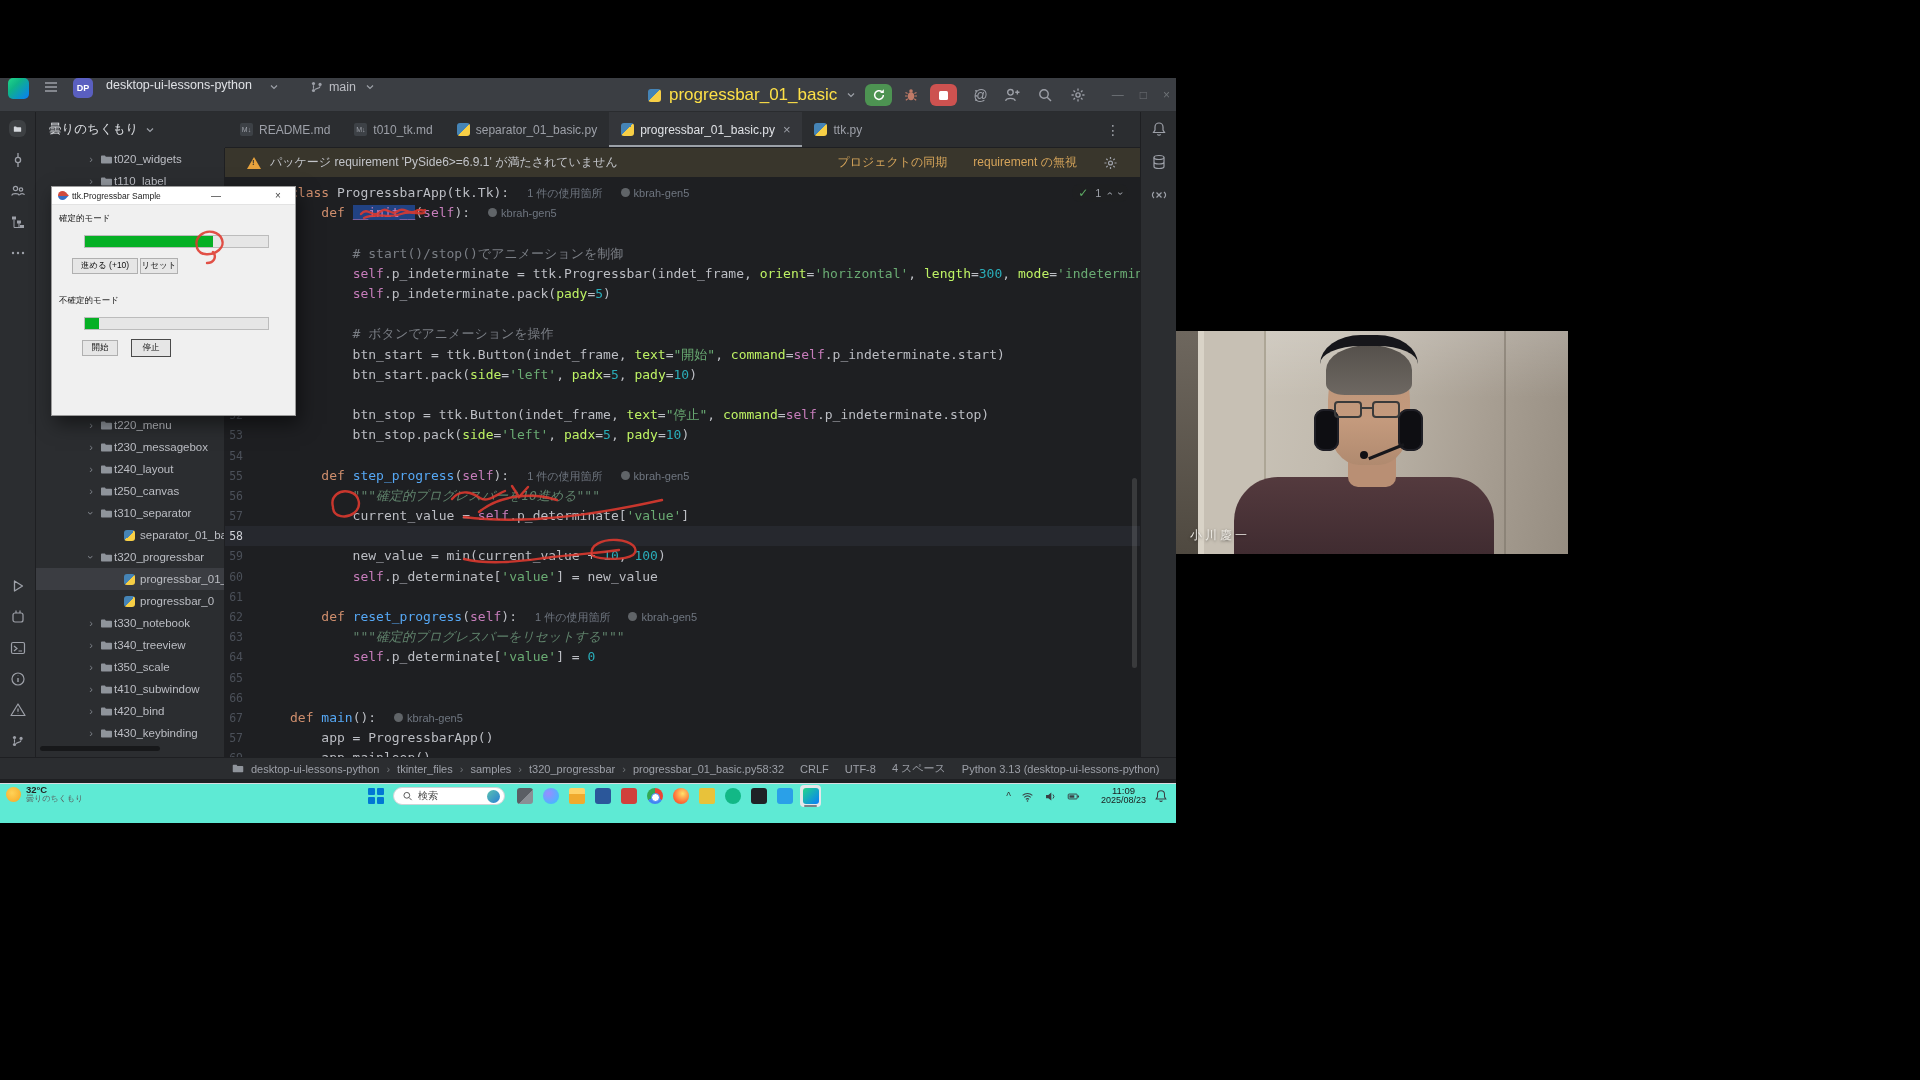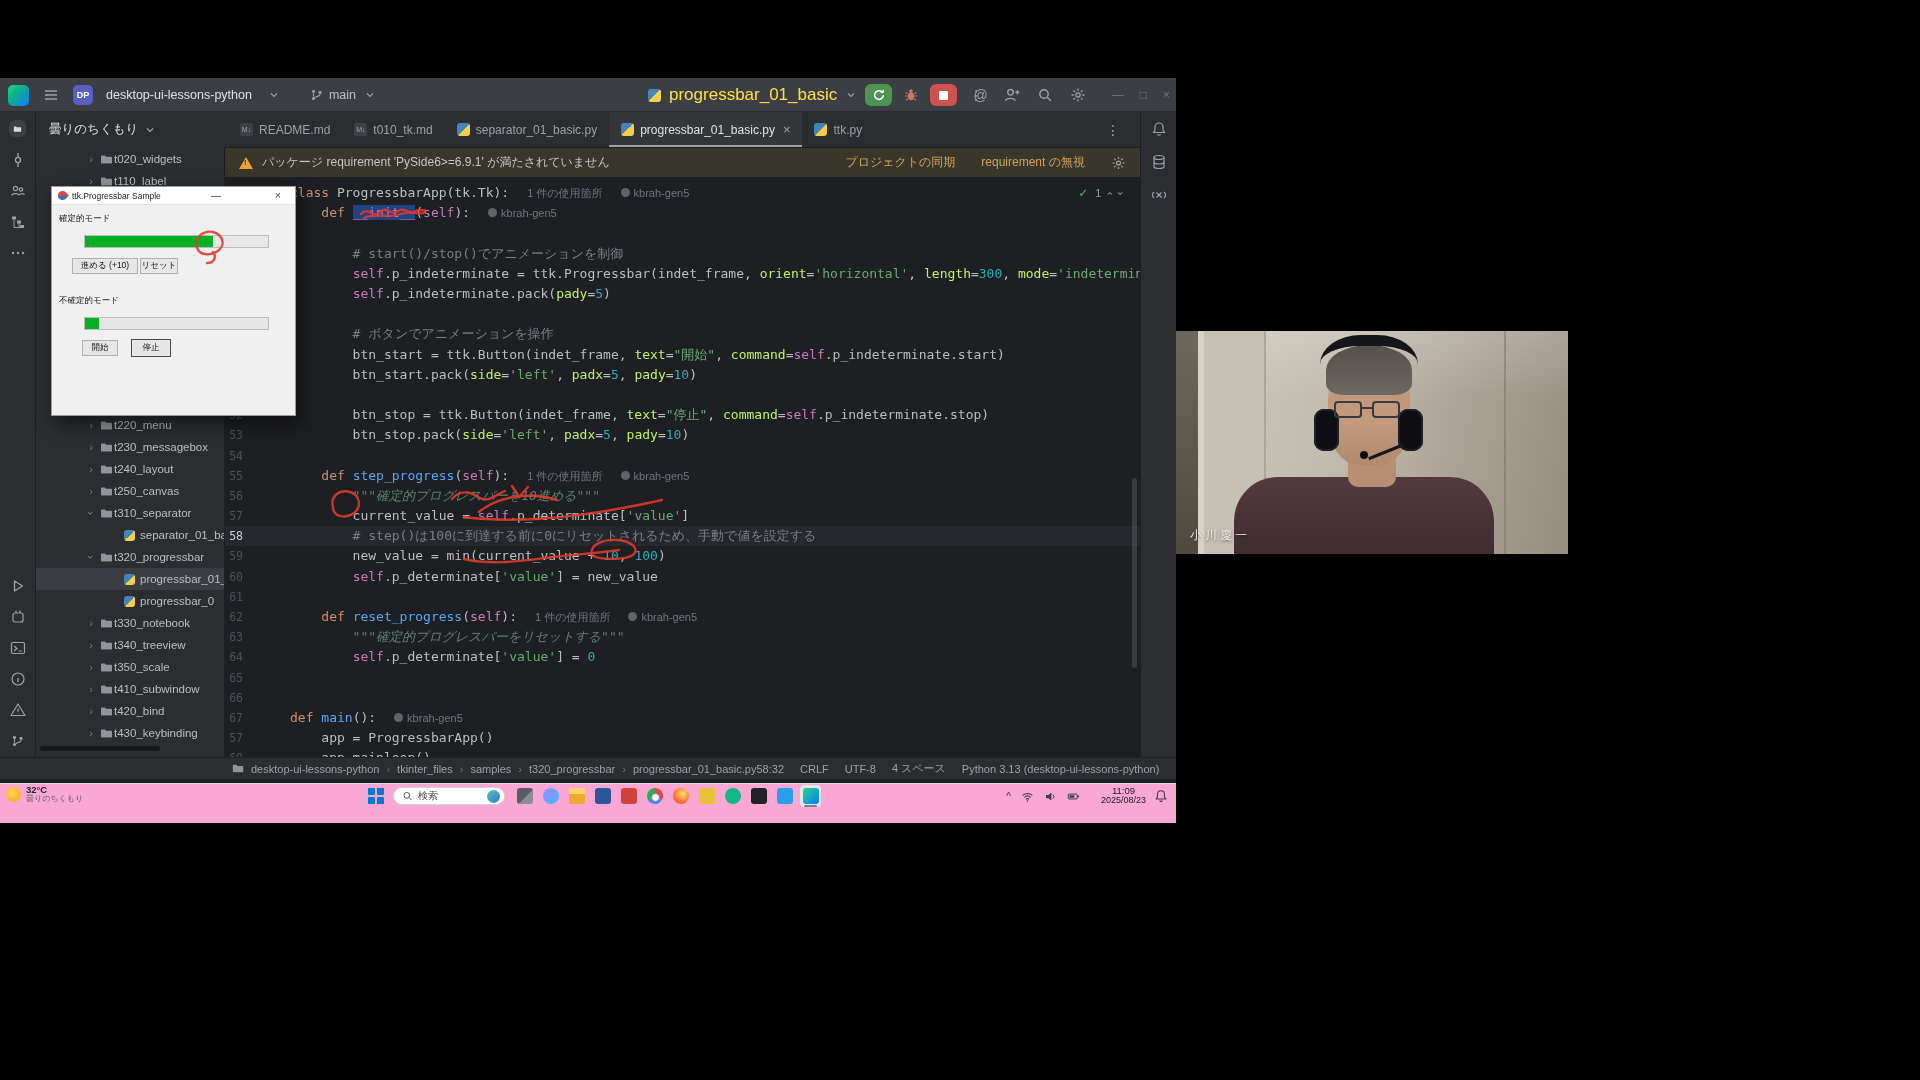--- a/index.html
+++ b/index.html
@@ -3,21 +3,21 @@
 <meta charset="utf-8">
 <style>
 *{margin:0;padding:0;box-sizing:border-box}
 body{background:#000;font-family:"Liberation Sans","DejaVu Sans",sans-serif;color:#bcbec4}
 .stage{position:relative;width:1920px;height:1080px;background:#000;overflow:hidden}
 .screen{position:absolute;left:0;top:78px;width:1176px;height:729px;background:#1e1f22;overflow:hidden}
 .ic{display:inline-flex;align-items:center;justify-content:center}
 .ic svg{display:block}
 
 .toolbar{position:absolute;left:0;top:0;width:1176px;height:34px;background:#3b3e43;border-bottom:1px solid #2a2c2f}
-.tb-left{position:absolute;left:8px;top:0;height:34px;display:flex;align-items:center;gap:13px}
+.tb-left{position:absolute;left:8px;top:0;height:34px;display:flex;align-items:flex-start;gap:13px}
 .pclogo{width:21px;height:21px;border-radius:5px;background:linear-gradient(135deg,#21d789,#0fb487 35%,#087cfa)}
 .tb-left .ic,.tb-right .ic{width:18px;height:18px;color:#9da0a8}
 .dp-badge{width:20px;height:20px;border-radius:5px;background:#5a5fc0;color:#fff;font-size:9px;font-weight:bold;display:flex;align-items:center;justify-content:center}
 .tb-name{font-size:12.5px;color:#dfe1e5}
 .chev{width:12px;height:12px;color:#9da0a8}
 .branch-grp{display:flex;align-items:center;gap:5px;margin-left:14px;color:#bcbec4;font-size:12.5px}
 .tb-run{position:absolute;left:648px;top:0;height:34px;display:flex;align-items:center;gap:8px}
 .pyic{width:13px;height:13px;border-radius:3px;background:linear-gradient(135deg,#4584b6 0 50%,#f7cf46 50% 100%);flex:0 0 auto}
 .run-label{font-size:17px;color:#fde047}
 .btn-rerun{width:27px;height:22px;border-radius:6px;background:#4d9352;color:#fff;display:flex;align-items:center;justify-content:center}
@@ -51,21 +51,21 @@
 .pad-folder{padding-left:48px}
 .pad-file{padding-left:88px}
 
 .tabs{position:absolute;left:225px;top:34px;width:915px;height:36px;background:#2b2d30;border-bottom:1px solid #1e1f22;display:flex;align-items:stretch;padding-left:3px}
 .tab{display:flex;align-items:center;gap:6px;padding:0 12px;font-size:12px;color:#9da0a8;position:relative}
 .tab.active{background:#34363a;color:#dfe1e5;box-shadow:inset 0 -2px 0 #9ca1a8}
 .mdic{width:13px;height:13px;border-radius:2px;background:#3d4146;color:#9da0a8;font-size:7px;display:flex;align-items:center;justify-content:center}
 .tclose{color:#9da0a8;font-size:13px;margin-left:2px}
 .tabs-kebab{position:absolute;right:16px;top:0;height:36px;display:flex;align-items:center}
 
-.banner{position:absolute;left:225px;top:70px;width:915px;height:30px;background:#39362c;border-bottom:1px solid #1e1f22;display:flex;align-items:center;padding:0 14px;gap:9px;font-size:12px;color:#c2c4c9}
+.banner{position:absolute;left:225px;top:70px;width:915px;height:30px;background:#39362c;border-bottom:1px solid #1e1f22;display:flex;align-items:center;padding:0 22px;gap:9px;font-size:12px;color:#c2c4c9}
 .warn-tri{width:0;height:0;border-left:7px solid transparent;border-right:7px solid transparent;border-bottom:12px solid #e8a33d;position:relative}
 .warn-tri:after{content:"!";position:absolute;left:-2px;top:1px;font-size:8px;color:#39362c;font-weight:bold}
 .banner-actions{margin-left:auto;display:flex;align-items:center;gap:26px}
 .banner-link{color:#d5a45a;font-size:12px}
 .banner .ic{width:15px;height:15px;color:#9da0a8}
 
 .codearea{position:absolute;left:225px;top:100px;width:915px;height:579px;background:#1e1f22;overflow:hidden;padding-top:5px}
 .cl{height:20.2px;display:flex;align-items:center;white-space:pre}
 .cl.cur{background:#26282e}
 .num{flex:0 0 18px;text-align:right;font:11.5px "DejaVu Sans Mono",monospace;color:#4b5059}
@@ -81,21 +81,21 @@
 .inspect .chsm{font-size:10px;color:#9da0a8;display:inline-block}
 .up{transform:rotate(-90deg)}.down{transform:rotate(90deg)}
 .scrollthumb{position:absolute;right:3px;top:300px;width:5px;height:190px;border-radius:3px;background:rgba(255,255,255,.12)}
 
 .statusbar{position:absolute;left:0;top:679px;width:1176px;height:22px;background:#2b2d30;border-top:1px solid #1e1f22;display:flex;align-items:center;font-size:11px;color:#9da0a8}
 .crumbs{display:flex;align-items:center;gap:7px;padding-left:232px;white-space:nowrap}
 .crumb-sep{color:#6f7377}
 .status-right{margin-left:auto;display:flex;align-items:center;gap:16px;padding-right:10px;white-space:nowrap}
 .status-right .ic{width:13px;height:13px;color:#9da0a8}
 
-.taskbar{position:absolute;left:0;top:783px;width:1176px;height:40px;background:#f9a8d4;border-top:1px solid #d9dbe0;color:#1b1b1b}
+.taskbar{position:absolute;left:0;top:783px;width:1176px;height:40px;background:#5eead4;border-top:1px solid #d9dbe0;color:#1b1b1b}
 .tb-weather{position:absolute;left:6px;top:1px;display:flex;align-items:center;gap:5px;width:96px;overflow:hidden}
 .sunic{width:15px;height:15px;border-radius:50%;background:radial-gradient(circle at 40% 40%,#ffd257,#f6a623)}
 .wtxt{line-height:1.05}
 .wtemp{font-size:9.5px;font-weight:bold;color:#222}
 .wdesc{font-size:8px;color:#5a5a5a}
 .tb-center{position:absolute;left:368px;top:0;height:24px;display:flex;align-items:center;gap:9px}
 .startic{width:16px;height:16px;display:grid;grid-template-columns:7px 7px;grid-template-rows:7px 7px;gap:1.5px}
 .startic div{background:#0078d4;border-radius:1px}
 .searchpill{width:112px;height:18px;border-radius:9px;background:#fff;border:1px solid #d0d3d6;display:flex;align-items:center;gap:5px;padding:0 4px 0 8px;font-size:10px;color:#444}
 .searchpill .ic{width:11px;height:11px;color:#555}
@@ -560,21 +560,21 @@
           <div class="cl"><span class="num">48</span><span class="ct"><span class="tk-cm">        # ボタンでアニメーションを操作</span></span></div>
           <div class="cl"><span class="num">49</span><span class="ct"><span class="tk-pl">        btn_start = ttk.Button(indet_frame, </span><span class="tk-pa">text</span><span class="tk-pl">=</span><span class="tk-st">"開始"</span><span class="tk-pl">, </span><span class="tk-pa">command</span><span class="tk-pl">=</span><span class="tk-slf">self</span><span class="tk-pl">.p_indeterminate.start)</span></span></div>
           <div class="cl"><span class="num">50</span><span class="ct"><span class="tk-pl">        btn_start.pack(</span><span class="tk-pa">side</span><span class="tk-pl">=</span><span class="tk-st">'left'</span><span class="tk-pl">, </span><span class="tk-pa">padx</span><span class="tk-pl">=</span><span class="tk-nu">5</span><span class="tk-pl">, </span><span class="tk-pa">pady</span><span class="tk-pl">=</span><span class="tk-nu">10</span><span class="tk-pl">)</span></span></div>
           <div class="cl"><span class="num">51</span><span class="ct"></span></div>
           <div class="cl"><span class="num">52</span><span class="ct"><span class="tk-pl">        btn_stop = ttk.Button(indet_frame, </span><span class="tk-pa">text</span><span class="tk-pl">=</span><span class="tk-st">"停止"</span><span class="tk-pl">, </span><span class="tk-pa">command</span><span class="tk-pl">=</span><span class="tk-slf">self</span><span class="tk-pl">.p_indeterminate.stop)</span></span></div>
           <div class="cl"><span class="num">53</span><span class="ct"><span class="tk-pl">        btn_stop.pack(</span><span class="tk-pa">side</span><span class="tk-pl">=</span><span class="tk-st">'left'</span><span class="tk-pl">, </span><span class="tk-pa">padx</span><span class="tk-pl">=</span><span class="tk-nu">5</span><span class="tk-pl">, </span><span class="tk-pa">pady</span><span class="tk-pl">=</span><span class="tk-nu">10</span><span class="tk-pl">)</span></span></div>
           <div class="cl"><span class="num">54</span><span class="ct"></span></div>
           <div class="cl"><span class="num">55</span><span class="ct"><span class="tk-pl">    </span><span class="tk-kw">def</span><span class="tk-pl"> </span><span class="tk-fn">step_progress</span><span class="tk-pl">(</span><span class="tk-slf">self</span><span class="tk-pl">):</span><span class="hint">1 件の使用箇所</span><span class="hint"><span class="avatar"></span>kbrah-gen5</span></span></div>
           <div class="cl"><span class="num">56</span><span class="ct"><span class="tk-doc">        """確定的プログレスバーを10進める"""</span></span></div>
           <div class="cl"><span class="num">57</span><span class="ct"><span class="tk-pl">        current_value = </span><span class="tk-slf">self</span><span class="tk-pl">.p_determinate[</span><span class="tk-st">'value'</span><span class="tk-pl">]</span></span></div>
-          <div class="cl cur"><span class="num">58</span><span class="ct"><span class="tk-cm">        # step()は100に到達する前に0にリセットされるため、手動で値を設定する</span></span></div>
+          <div class="cl cur"><span class="num">58</span></div>
           <div class="cl"><span class="num">59</span><span class="ct"><span class="tk-pl">        new_value = min(current_value + </span><span class="tk-nu">10</span><span class="tk-pl">, </span><span class="tk-nu">100</span><span class="tk-pl">)</span></span></div>
           <div class="cl"><span class="num">60</span><span class="ct"><span class="tk-pl">        </span><span class="tk-slf">self</span><span class="tk-pl">.p_determinate[</span><span class="tk-st">'value'</span><span class="tk-pl">] = new_value</span></span></div>
           <div class="cl"><span class="num">61</span><span class="ct"></span></div>
           <div class="cl"><span class="num">62</span><span class="ct"><span class="tk-pl">    </span><span class="tk-kw">def</span><span class="tk-pl"> </span><span class="tk-fn">reset_progress</span><span class="tk-pl">(</span><span class="tk-slf">self</span><span class="tk-pl">):</span><span class="hint">1 件の使用箇所</span><span class="hint"><span class="avatar"></span>kbrah-gen5</span></span></div>
           <div class="cl"><span class="num">63</span><span class="ct"><span class="tk-doc">        """確定的プログレスバーをリセットする"""</span></span></div>
           <div class="cl"><span class="num">64</span><span class="ct"><span class="tk-pl">        </span><span class="tk-slf">self</span><span class="tk-pl">.p_determinate[</span><span class="tk-st">'value'</span><span class="tk-pl">] = </span><span class="tk-nu">0</span></span></div>
           <div class="cl"><span class="num">65</span><span class="ct"></span></div>
           <div class="cl"><span class="num">66</span><span class="ct"></span></div>
           <div class="cl"><span class="num">67</span><span class="ct"><span class="tk-kw">def</span><span class="tk-pl"> </span><span class="tk-fn">main</span><span class="tk-pl">():</span><span class="hint"><span class="avatar"></span>kbrah-gen5</span></span></div>
           <div class="cl"><span class="num">57</span><span class="ct"><span class="tk-pl">    app = ProgressbarApp()</span></span></div>

